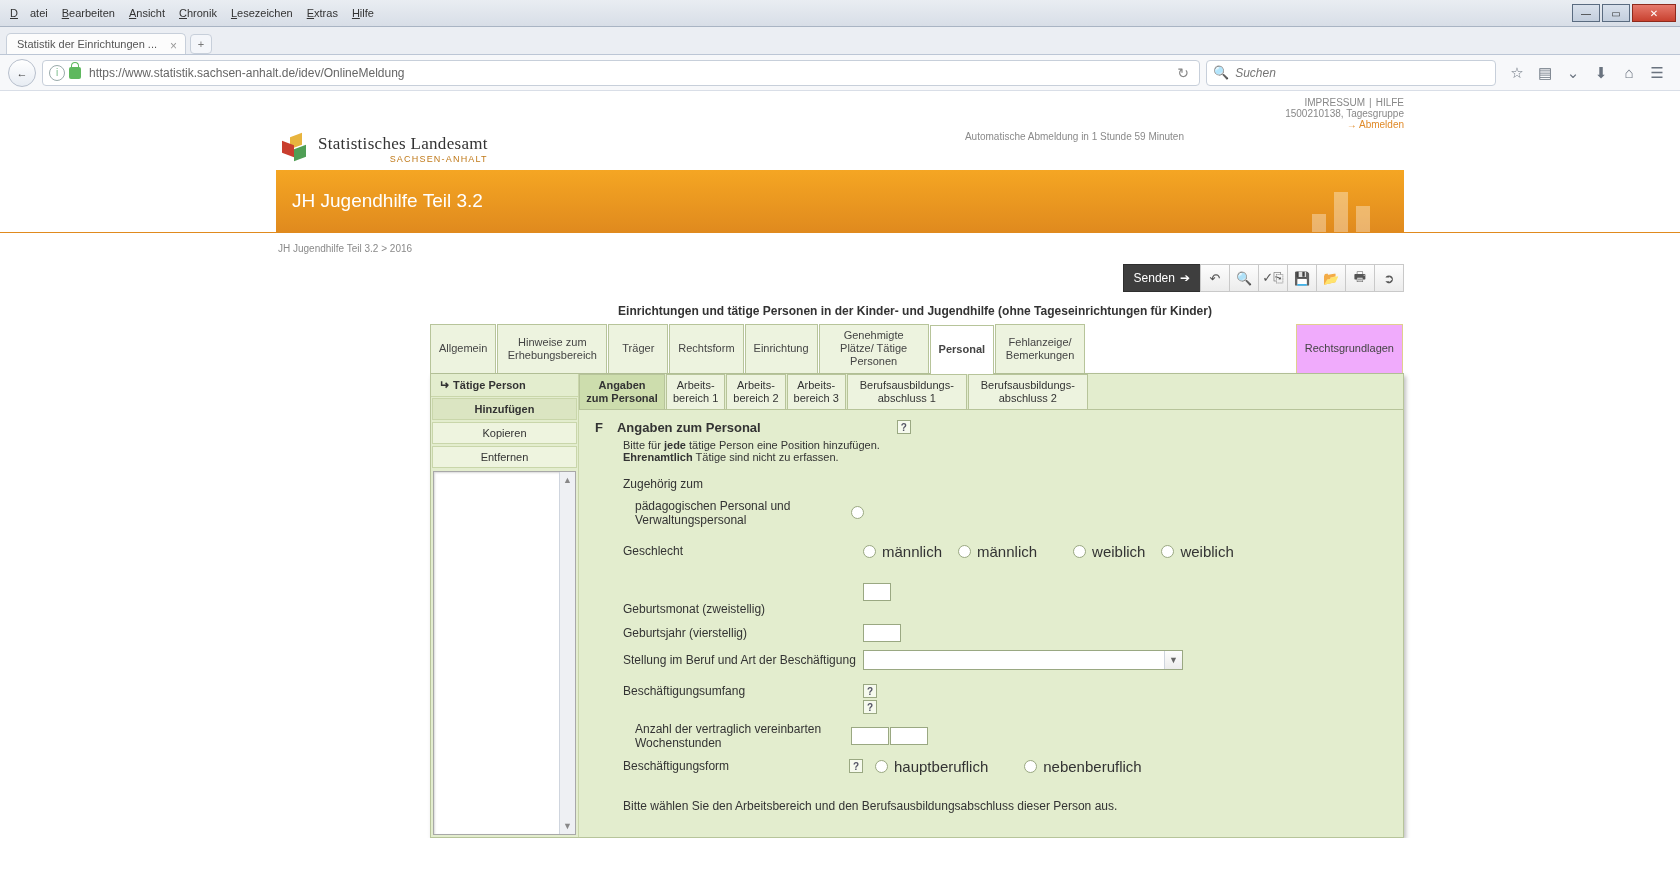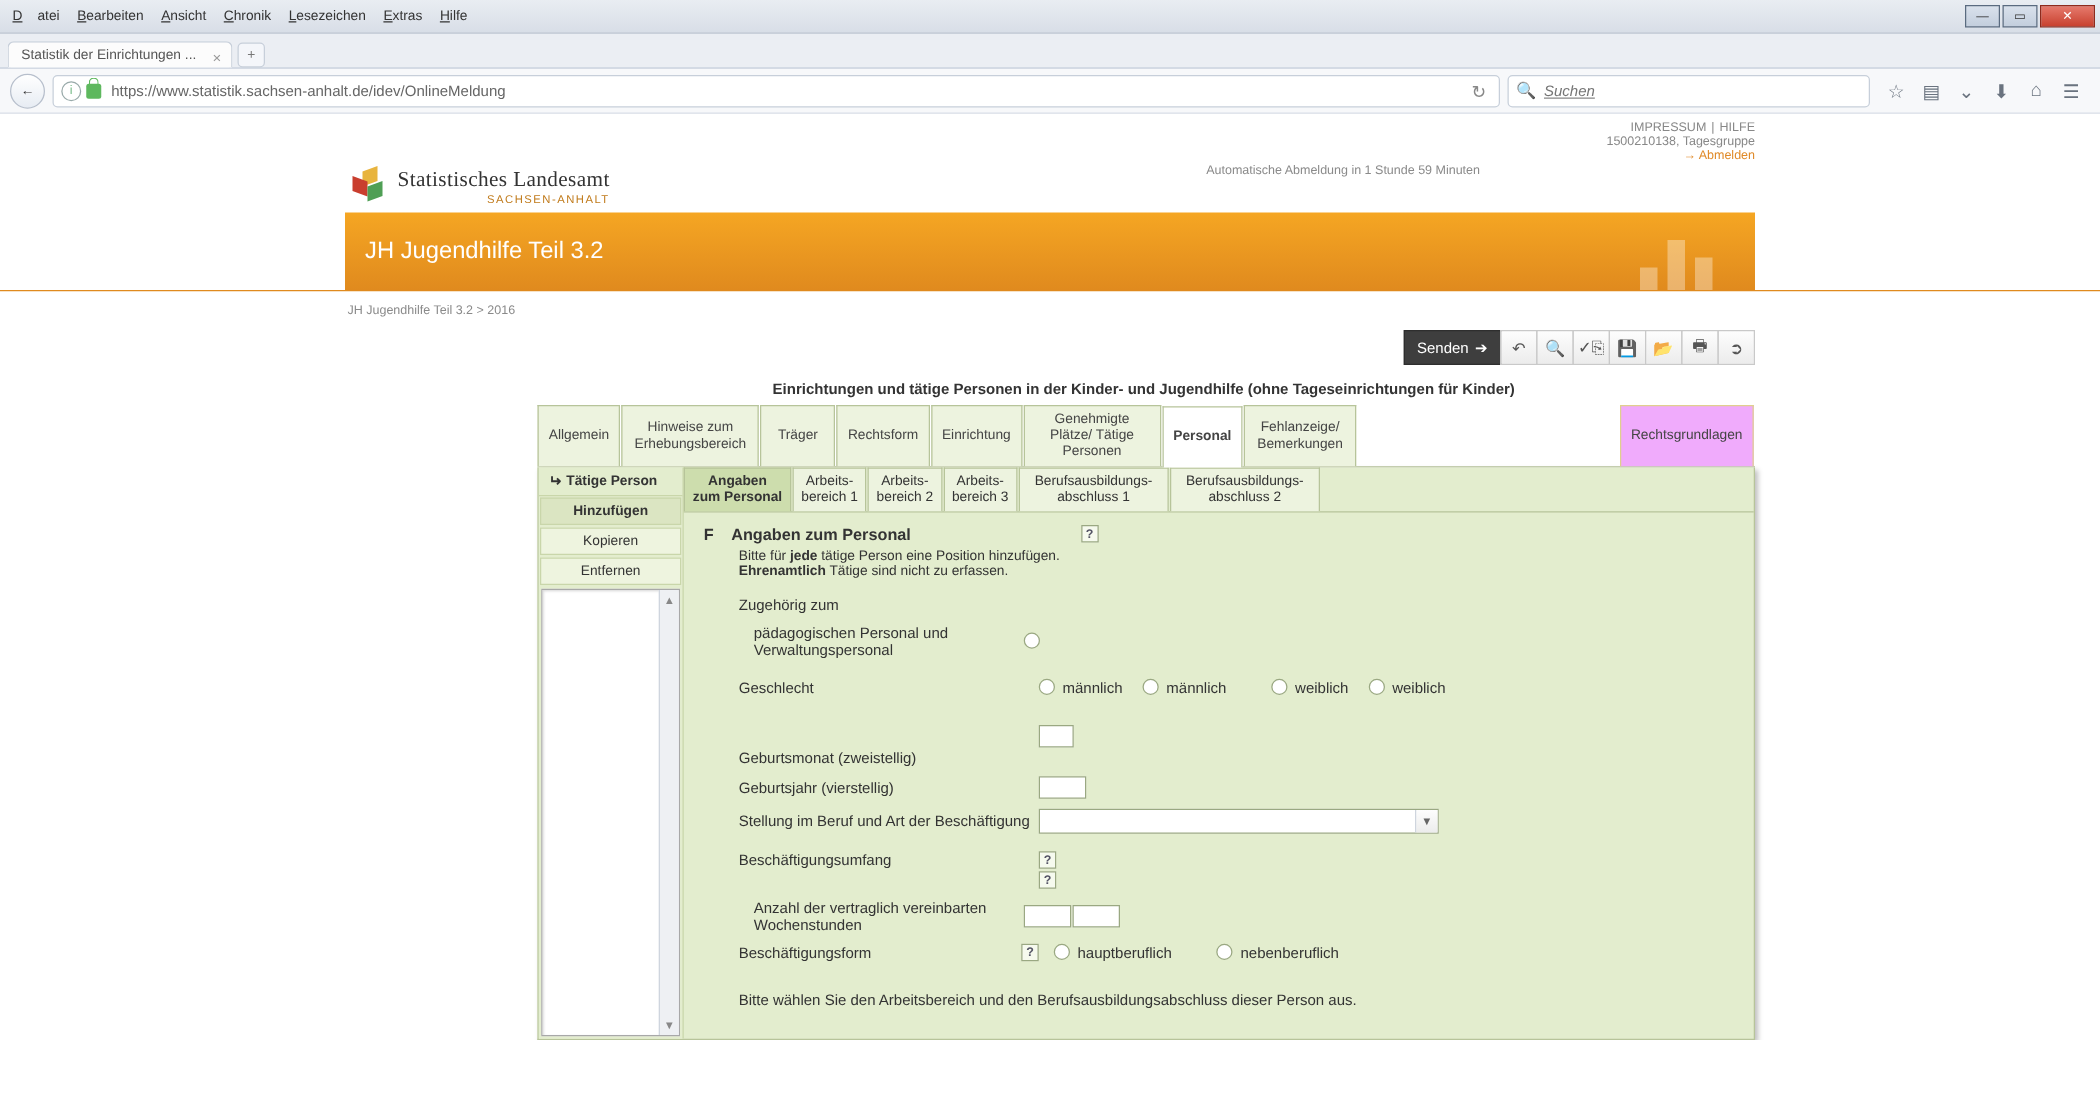--- a/index.html
+++ b/index.html
@@ -19,21 +19,21 @@
   .newtab { width:22px; height:20px; border:1px solid #c7cfda; border-radius:4px; display:flex; align-items:center; justify-content:center; color:#777; background:#f4f6fa;}
   .navbar { background:#f7f8fa; height:36px; border-bottom:1px solid #d9dee7; display:flex; align-items:center; padding:0 8px; gap:6px;}
   .nav-back { width:28px; height:28px; border:1px solid #b7bfcc; border-radius:50%; display:flex; align-items:center; justify-content:center; background:linear-gradient(#fff,#e7ecf3);}
   .urlbox { flex:1; height:26px; border:1px solid #c7cfda; border-radius:4px; display:flex; align-items:center; padding:0 6px; background:#fff;}
   .urlbox .info { width:16px; height:16px; border:1px solid #9aa; border-radius:50%; display:flex; align-items:center; justify-content:center; color:#7b8; font-size:10px; margin-right:4px;}
   .urlbox .lock { width:12px; height:12px; background:#5eb85e; border-radius:2px; margin-right:6px; position:relative;}
   .urlbox .lock::before{content:""; position:absolute; top:-5px; left:2px; width:6px; height:6px; border:1.5px solid #5eb85e; border-bottom:none; border-radius:4px 4px 0 0;}
   .urlbox input{ border:none; flex:1; font-size:12px; color:#666; outline:none;}
   .urlbox .reload{ color:#888; font-size:14px; padding:0 4px;}
   .searchbox { width:290px; height:26px; border:1px solid #c7cfda; border-radius:4px; display:flex; align-items:center; padding:0 6px; background:#fff;}
-  .searchbox input { border:none; flex:1; font-size:12px; font-style:italic; color:#888; outline:none;text-decoration:underline;}
+  .searchbox input { border:none; flex:1; font-size:12px; font-style:italic; color:#888; outline:none;}
   .searchbox .mag { color:#888; font-size:13px; margin-right:4px;}
   .nav-icons { display:flex; gap:10px; padding:0 6px; color:#6a737f;}
   .nav-icons span { width:18px; text-align:center; font-size:15px;}
 
   
   .page { width:100%; }
   .page-wrap { width: 1128px; margin: 0 auto; position:relative;}
   .meta-top { display:flex; justify-content:flex-end; padding-top:6px; color:#888; font-size:10px; gap:4px;}
   .meta-top a{ color:#888; text-decoration:none;}
   .acct-line { display:flex; justify-content:flex-end; color:#888; font-size:10px; }
@@ -64,21 +64,21 @@
   
   .tabs1 { display:flex; border-bottom:1px solid #b7c49a; margin-left:0;}
   .tabs1 .ptab{ border:1px solid #b7c49a; border-bottom:none; background:#edf3df; padding:4px 8px; text-align:center; font-size:11px; color:#444; min-width:60px; margin-right:1px; display:flex; align-items:center; justify-content:center; line-height:1.2;}
   .tabs1 .ptab.active{ background:#fff; font-weight:bold; position:relative; top:1px; padding-bottom:5px;}
   .tabs1 .spacer{ flex:1;}
   .tabs1 .ptab.legal{ background:#f0abfc; border-color:#e0cf8e; margin-left:60px;}
 
   .form-area{ display:flex; border:1px solid #b7c49a; border-top:none; background:#e3edce; min-height:450px; box-shadow: 2px 2px 4px rgba(0,0,0,0.25);}
 
   
-  .side-col{ width:116px; background:#e3edce; border-right:1px solid #c9d6aa; display:flex; flex-direction:column;}
+  .side-col{ width:148px; background:#e3edce; border-right:1px solid #c9d6aa; display:flex; flex-direction:column;}
   .side-head{ font-weight:bold; font-size:11px; padding:4px 8px; display:flex; align-items:center; gap:4px; border-bottom:1px solid #c9d6aa;}
   .side-head::before{ content:"↵"; font-size:12px; transform: scaleX(-1);}
   .side-btn{ background:#eef4df; border:1px solid #c9d6aa; margin:1px 1px; padding:4px; text-align:center; font-size:11px;}
   .side-btn.hl{ background:#dbe5c2; font-weight:bold;}
   .side-list{ flex:1; margin:2px; background:#fff; border:1px solid #a8a8a8; box-shadow: inset 1px 1px 2px rgba(0,0,0,0.15); position:relative;}
   .side-list .sb{ position:absolute; right:0; top:0; bottom:0; width:16px; background:#eef0f3; border-left:1px solid #cfd5de;}
   .side-list .sb .up,.side-list .sb .dn{ height:16px; display:flex; align-items:center; justify-content:center; color:#888; font-size:9px;}
   .side-list .sb .dn{ position:absolute; bottom:0; width:100%;}
 
   
@@ -88,21 +88,21 @@
   .tabs2 .stab.active{ background:#cdddad; font-weight:bold;}
   .form-body{ padding:10px 16px 24px 16px; font-size:12px; color:#333;}
   .form-body h3{ margin:0; font-size:13px; font-weight:bold; display:inline;}
   .q{ display:inline-block; width:14px; height:14px; border:1px solid #9aa882; background:#f6faee; text-align:center; line-height:13px; font-size:10px; font-weight:bold; color:#556; margin-left:8px;}
   .hint{ font-size:11px; color:#333; margin:4px 0 10px 0;}
   .row{ display:flex; align-items:center; padding:4px 0;}
   .lbl{ width:240px; font-size:12px;}
   .lbl.sub{ padding-left:12px; width:228px;}
   .ctrls{ display:flex; align-items:center; gap:6px;}
   .radio{ width:13px;height:13px; border:1px solid #9aa882; border-radius:50%; background:#fff; display:inline-block;}
-  .rlbl{ font-size:12px; margin-right:10px;}
+  .rlbl{ font-size:15px; margin-right:10px;}
   .txt{ width:28px; height:18px; border:1px solid #9aa882; background:#fff;}
   .txt.w2{ width:38px;}
   .sel{ width:320px; height:20px; border:1px solid #9aa882; background:#fff; position:relative;}
   .sel .arr{ position:absolute; right:0; top:0; width:18px; height:100%; border-left:1px solid #cfd5de; background:linear-gradient(#fdfdfd,#ececec); display:flex; align-items:center; justify-content:center; font-size:9px; color:#666;}
   .q-col{ width:20px; display:flex; flex-direction:column; gap:2px; margin-right:6px; align-items:flex-start;}
   .footer-note{ font-size:12px; margin-top:20px;}
 
 </style>
 </head>
 <body>

